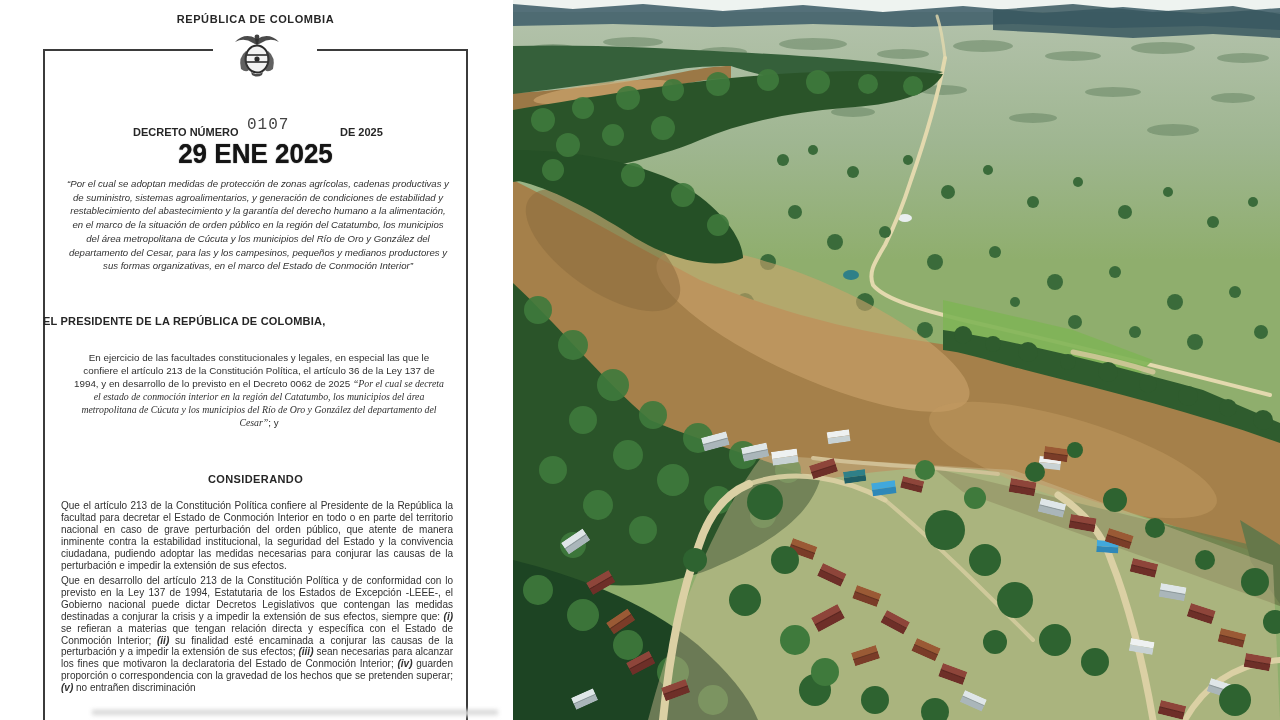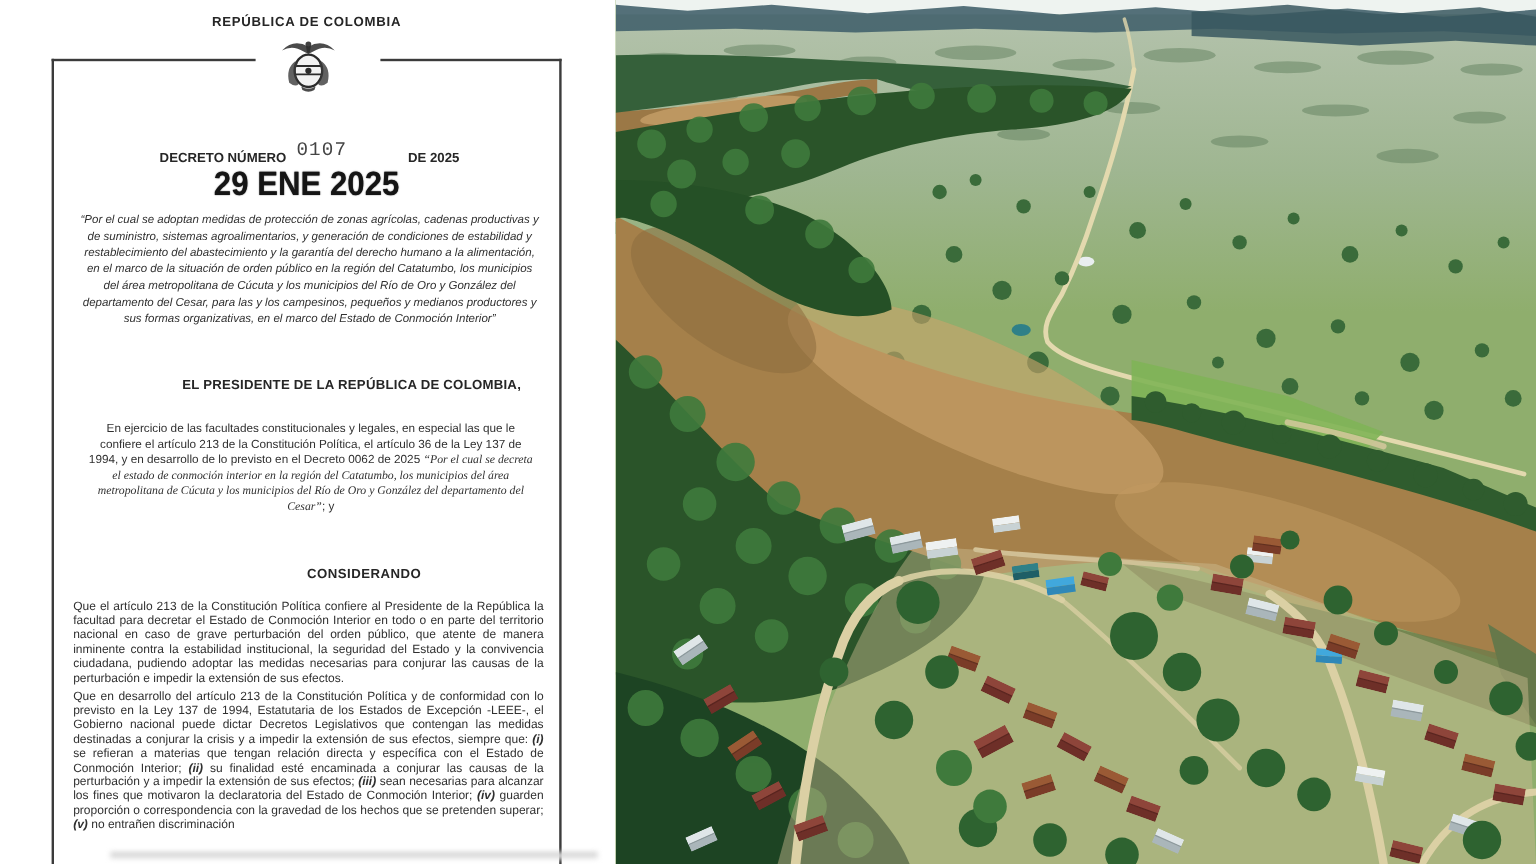--- a/index.html
+++ b/index.html
@@ -14,23 +14,23 @@
   .b-left{left:43px;top:49px;width:2px;height:671px;}
   .b-right{left:466px;top:49px;width:2px;height:671px;}
   .b-top-l{left:43px;top:49px;width:170px;height:2px;}
   .b-top-r{left:317px;top:49px;width:151px;height:2px;}
   .ministry{left:43px;top:84px;width:425px;text-align:center;font-size:11px;font-weight:bold;letter-spacing:.3px;color:#262626;}
   .decree-label{left:120px;top:126px;font-size:11px;font-weight:bold;color:#262626;padding-left:13px;}
   .decree-number{left:247px;top:116px;font-family:"Liberation Mono",monospace;font-size:16px;color:#444;letter-spacing:1px;}
   .decree-year{left:340px;top:126px;font-size:11px;font-weight:bold;color:#262626;}
   .date-stamp{left:43px;top:138px;width:425px;text-align:center;font-size:26px;font-weight:800;letter-spacing:0;color:#151515;transform:scaleY(1.08);text-shadow:0 0 1px #333;}
   .epigraph{left:66px;top:177px;width:384px;text-align:center;font-style:italic;font-size:9.6px;line-height:13.7px;color:#303030;}
-  .president{left:43px;top:315px;width:500px;text-align:center;font-size:11px;font-weight:bold;letter-spacing:.2px;color:#262626;}
+  .president{left:43px;top:315px;width:500px;font-size:11px;font-weight:bold;letter-spacing:.2px;color:#262626;}
   .preamble{left:72px;top:352px;width:374px;text-align:center;font-size:9.8px;line-height:12.9px;color:#303030;}
-  .considerando{left:43px;top:473px;width:425px;text-align:center;font-size:11px;font-weight:bold;letter-spacing:.4px;color:#262626;padding-left:48px;}
+  .considerando{left:43px;top:473px;width:425px;text-align:center;font-size:11px;font-weight:bold;letter-spacing:.4px;color:#262626;}
   .para{left:61px;top:500px;width:392px;text-align:justify;font-size:10px;line-height:11.9px;color:#303030;}
   .para2{top:575px;}
   .page-shadow{left:92px;top:710px;width:406px;height:6px;background:linear-gradient(#c9c9c9,#efefef);filter:blur(2px);}
   .seg-normal{font-style:normal;}
   .seg-italic{font-style:italic;font-family:Liberation Serif, serif;}
   .seg-bold-italic{font-style:italic;font-weight:bold;}
   
   .photo{position:absolute;left:513px;top:0;width:767px;height:720px;overflow:hidden;background:#8fae6d;}
   .photo svg{display:block;}
 </style>

